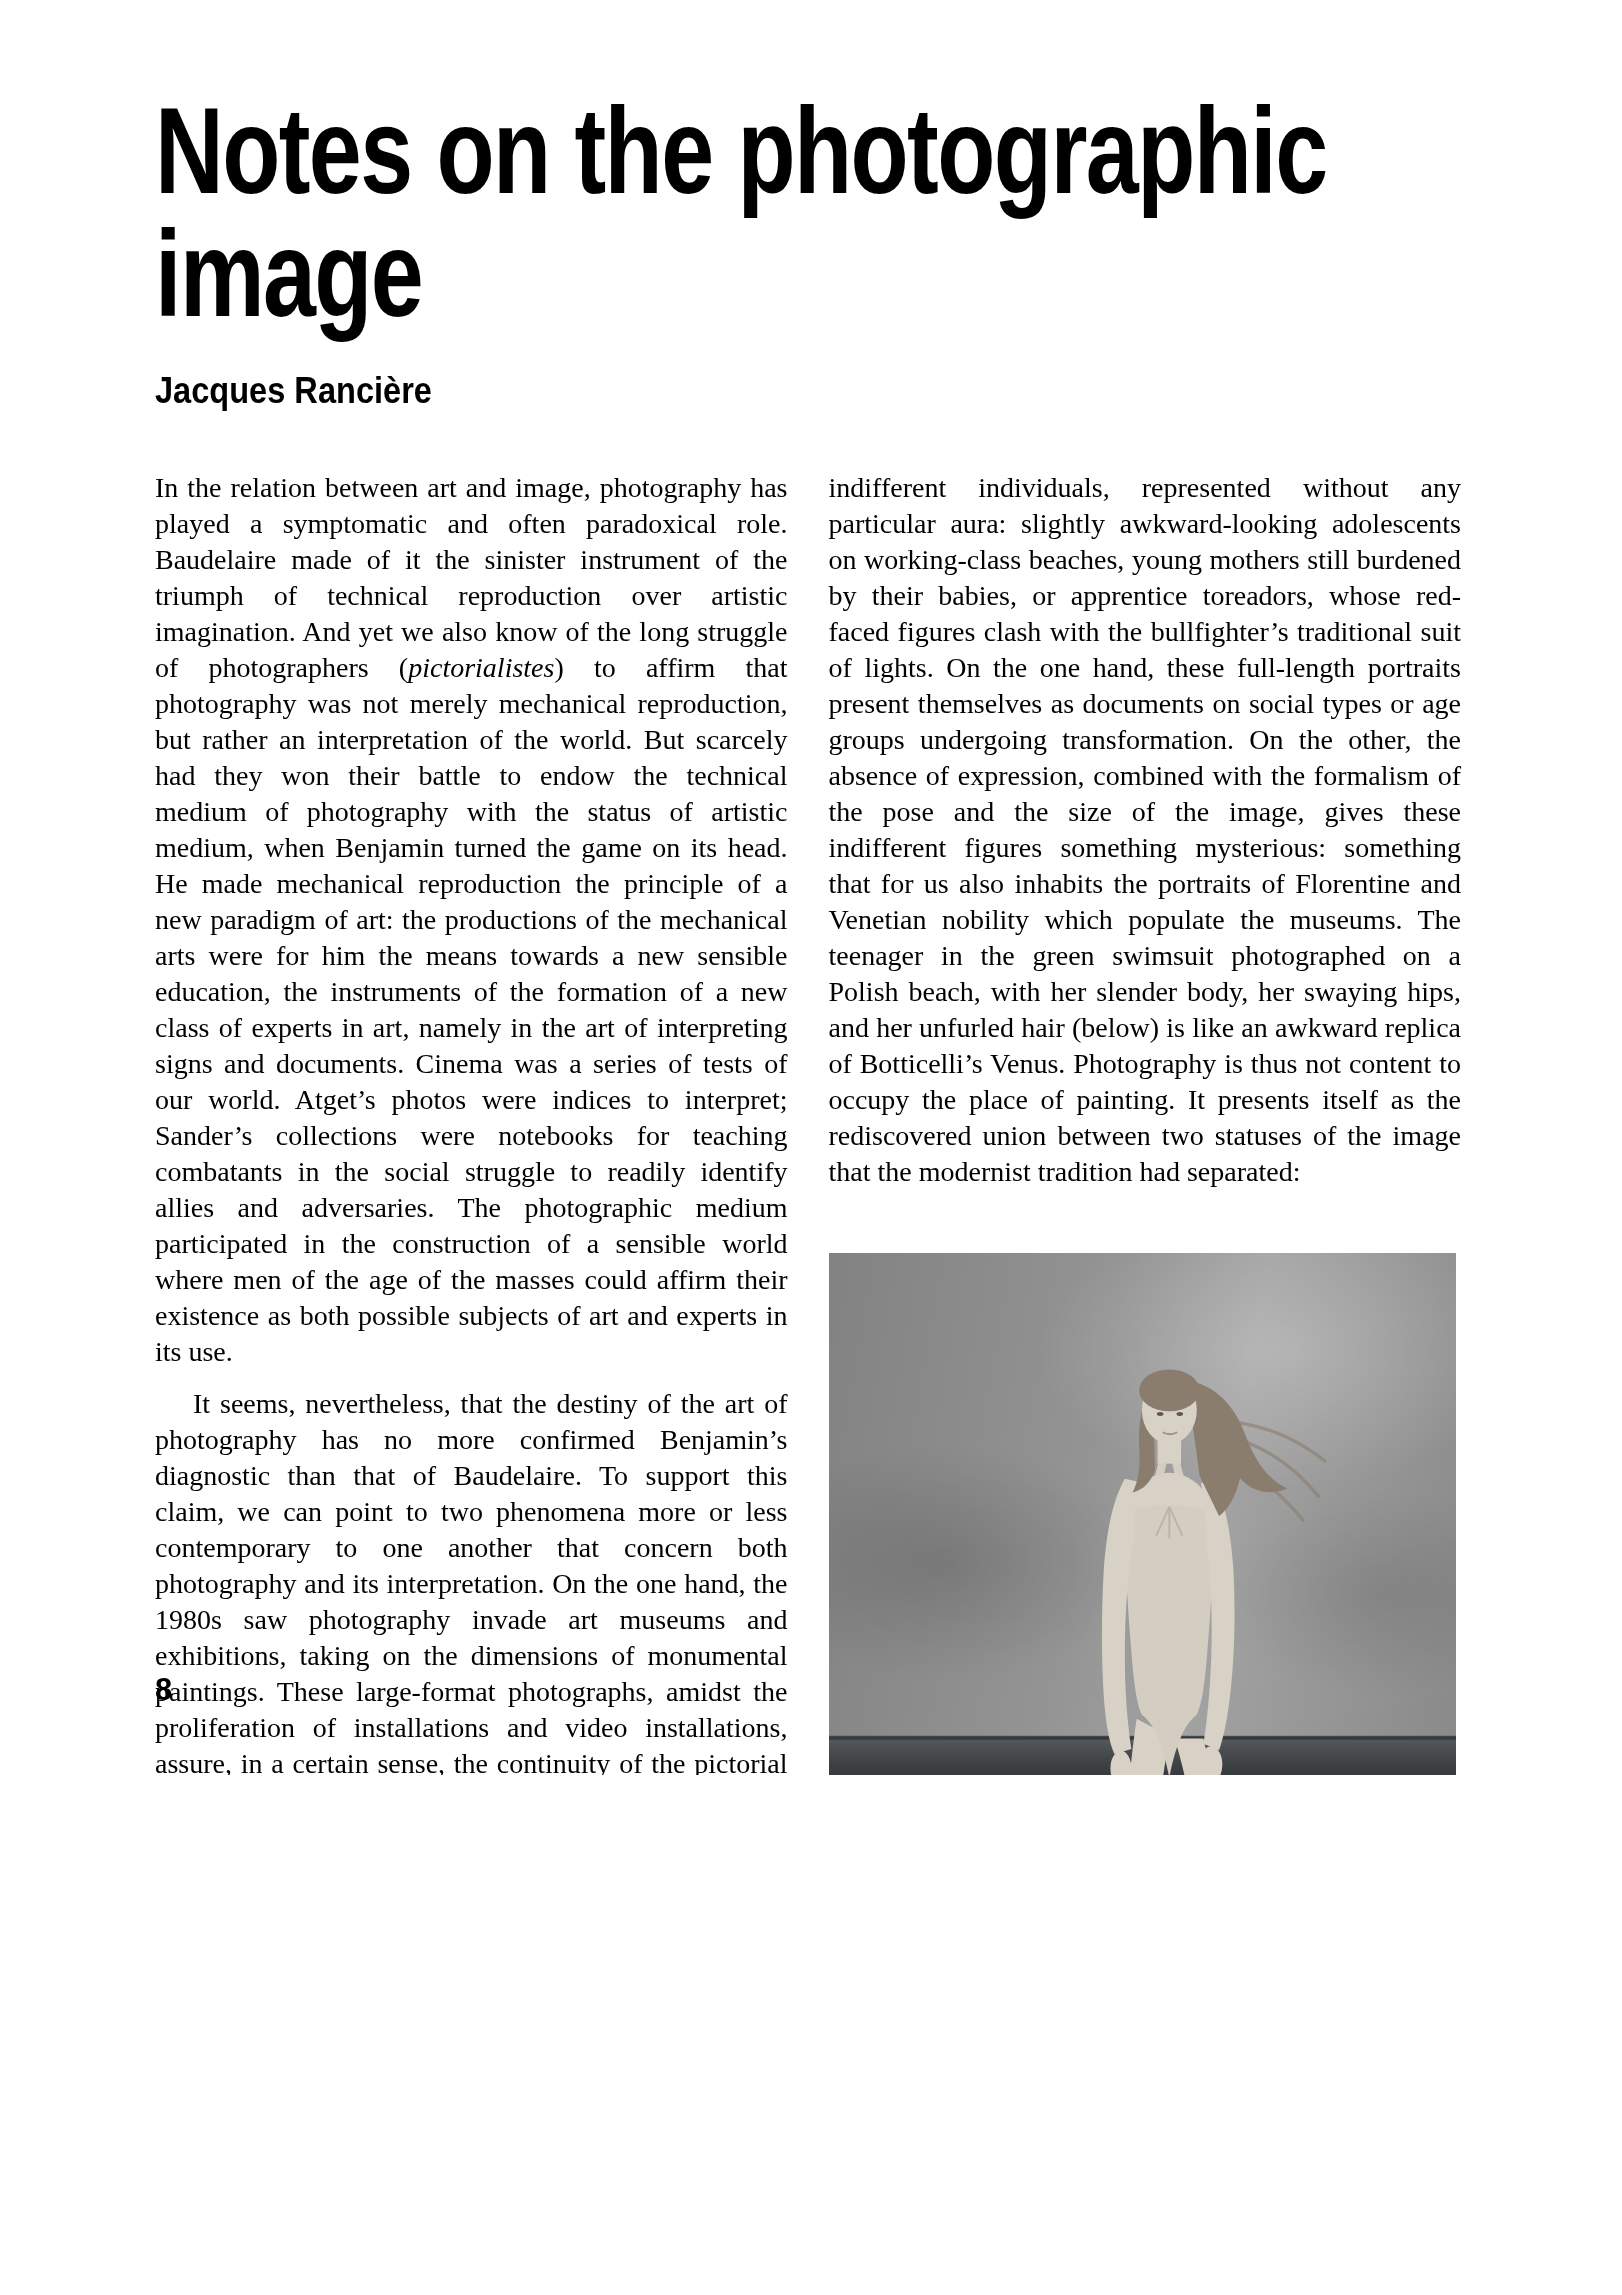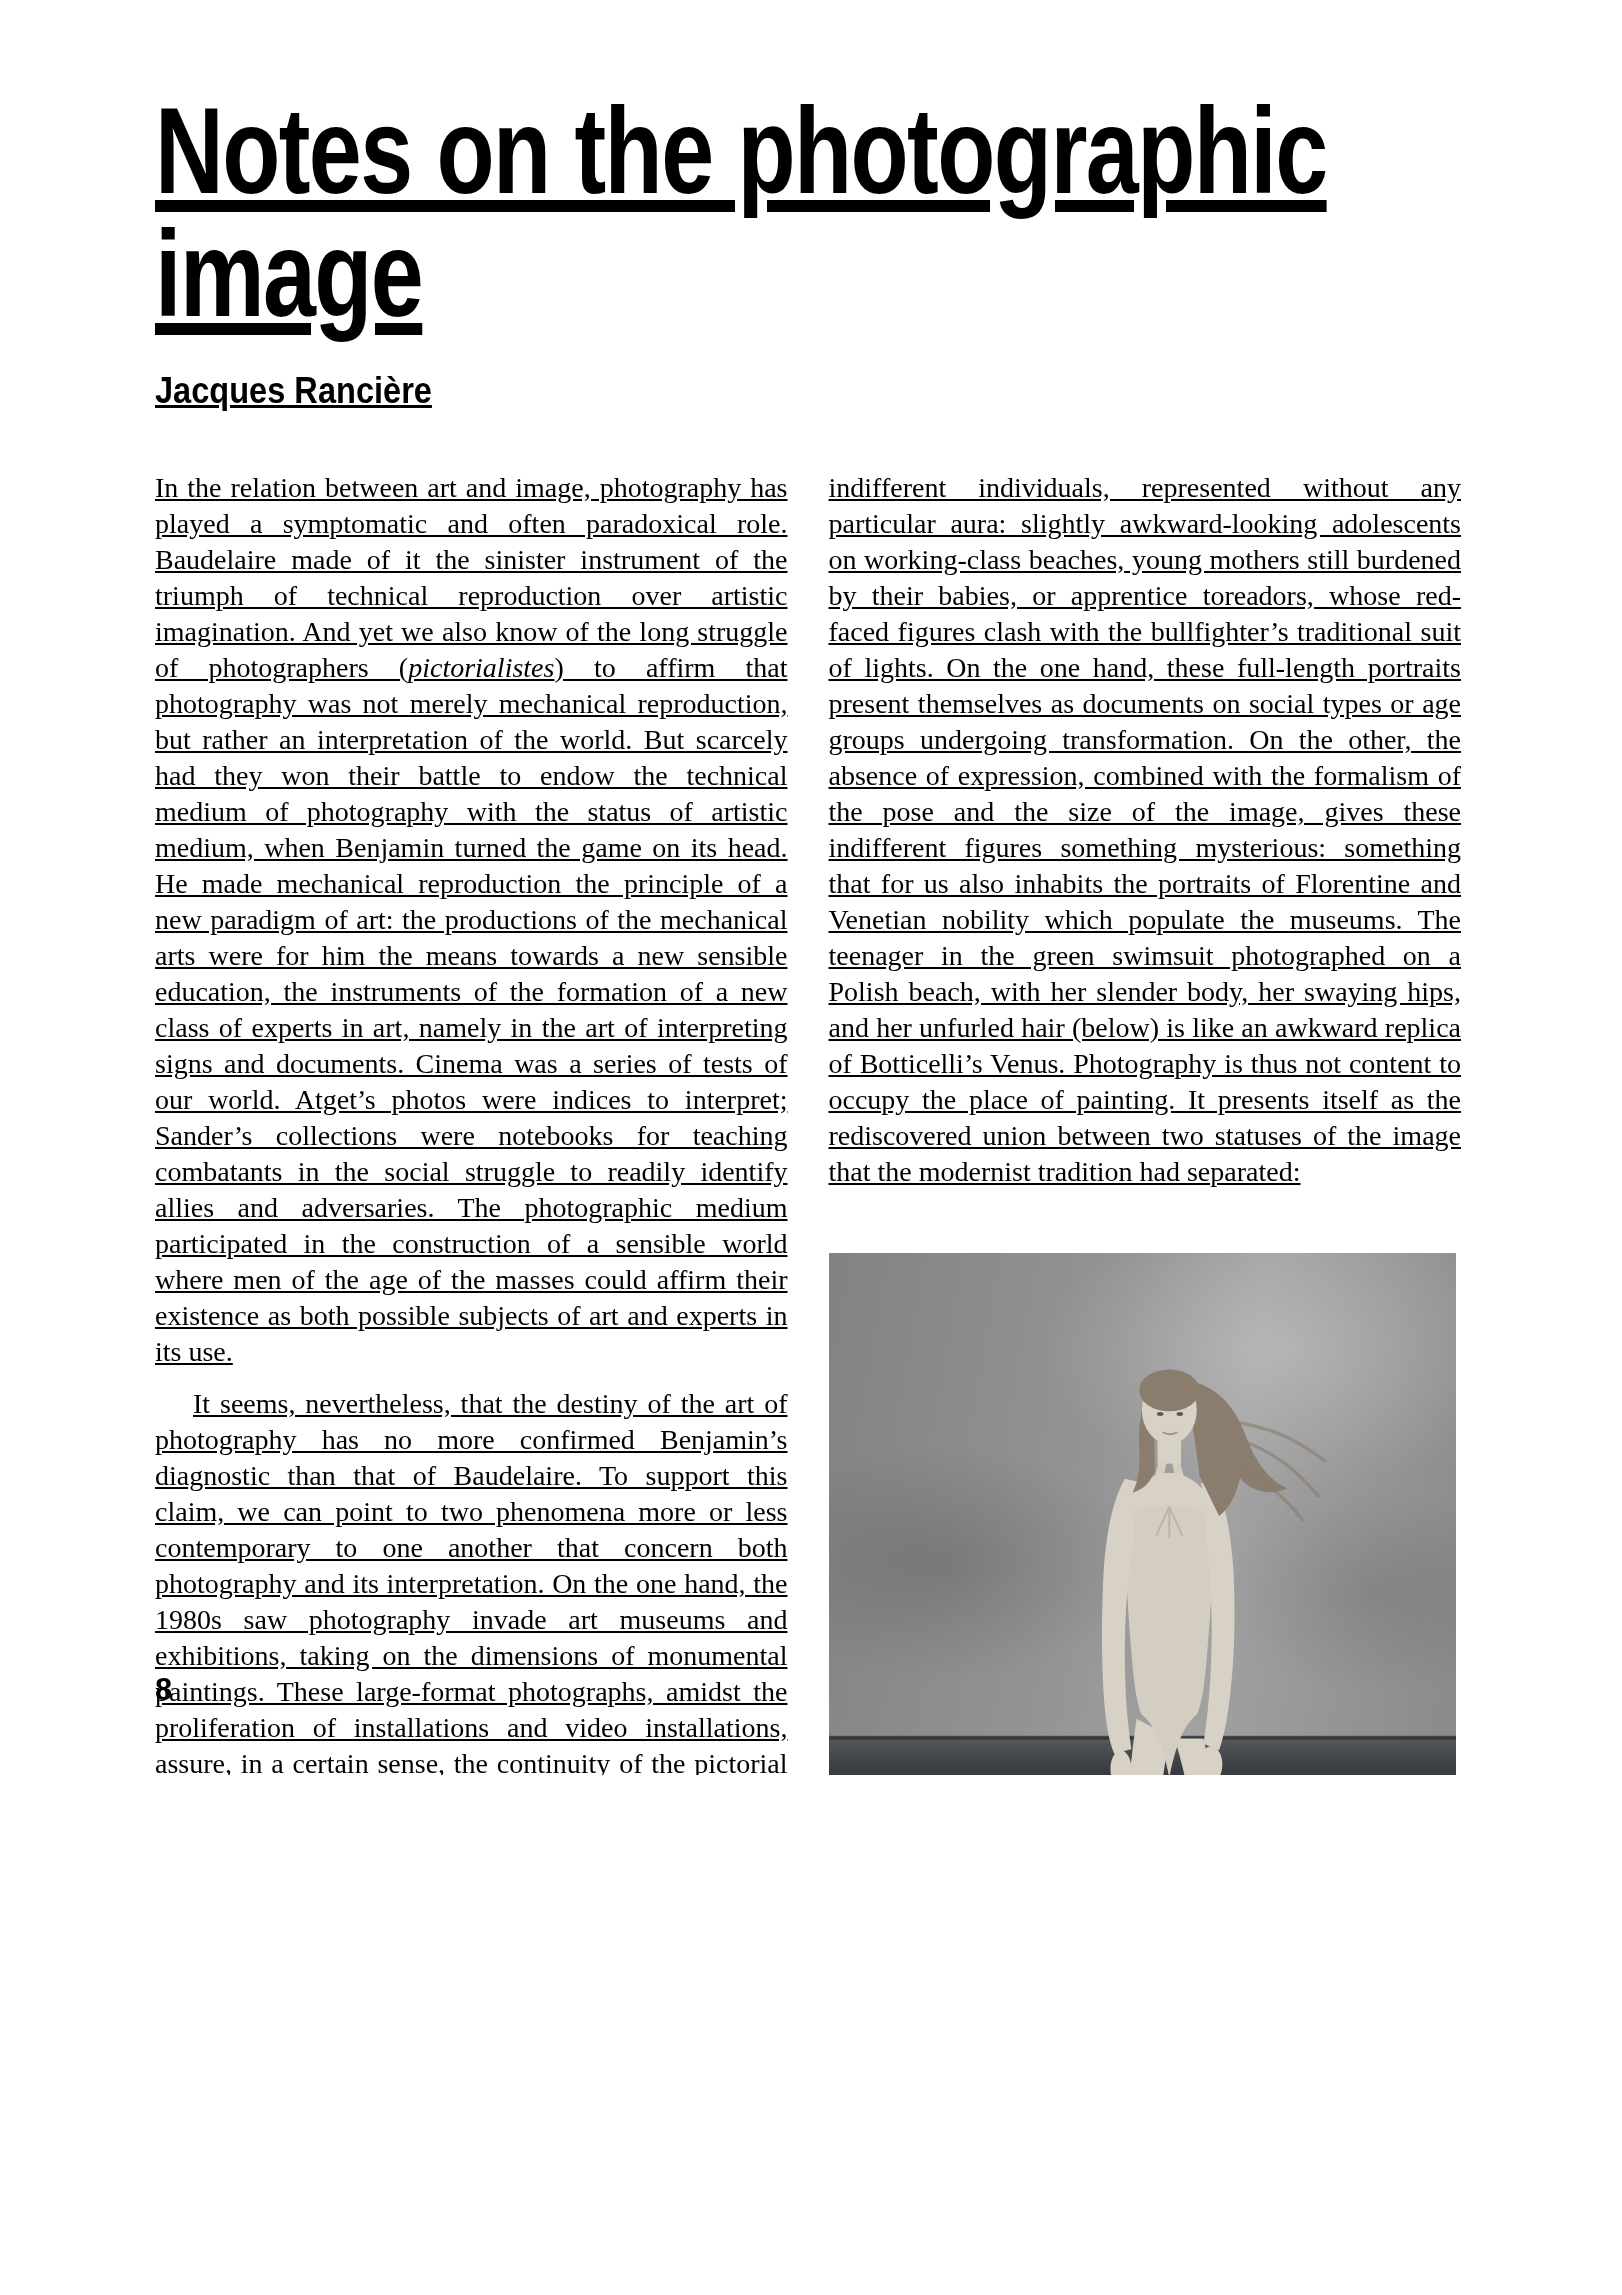--- a/index.html
+++ b/index.html
@@ -1,17 +1,17 @@
 <!DOCTYPE html>
 <html lang="en" style="font-size:10.5px"><head>
 <meta charset="utf-8">
 <style>
   html,body{margin:0;padding:0;background:#ffffff;}
   .page{position:relative;width:1623px;height:1775px;background:#ffffff;overflow:hidden;
-        font-family:"Liberation Serif", serif;color:#000;text-decoration:underline;}
+        font-family:"Liberation Serif", serif;color:#000;}
   .title{margin:90px 164px 0 155px;font-family:"Liberation Sans", sans-serif;
          font-weight:700;font-size:122px;line-height:123px;letter-spacing:-2px;}
   .title .tline{display:block;white-space:nowrap;transform:scaleX(0.78);transform-origin:0 50%;}
   .author{margin:34px 164px 0 155px;font-family:"Liberation Sans", sans-serif;
           font-weight:700;font-size:37px;white-space:nowrap;transform:scaleX(0.88);transform-origin:0 50%;}
   .columns{display:flex;gap:41px;margin:58px 162px 0 155px;align-items:flex-start;}
   .col{flex:1 1 0;min-width:0;}
   .col p{margin:0;font-size:28px;line-height:36px;text-align:justify;text-justify:inter-word;}
   .col p.indent{text-indent:38px;margin-top:16px;}
   

